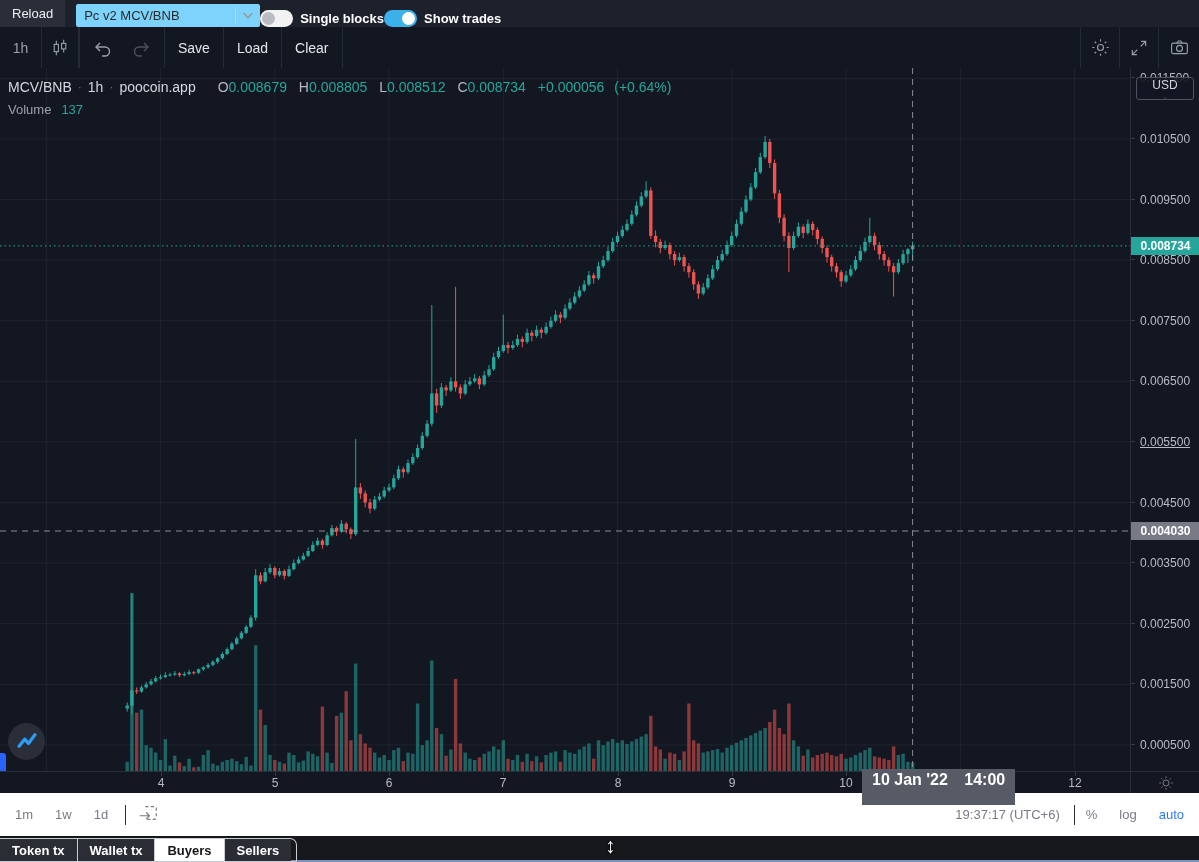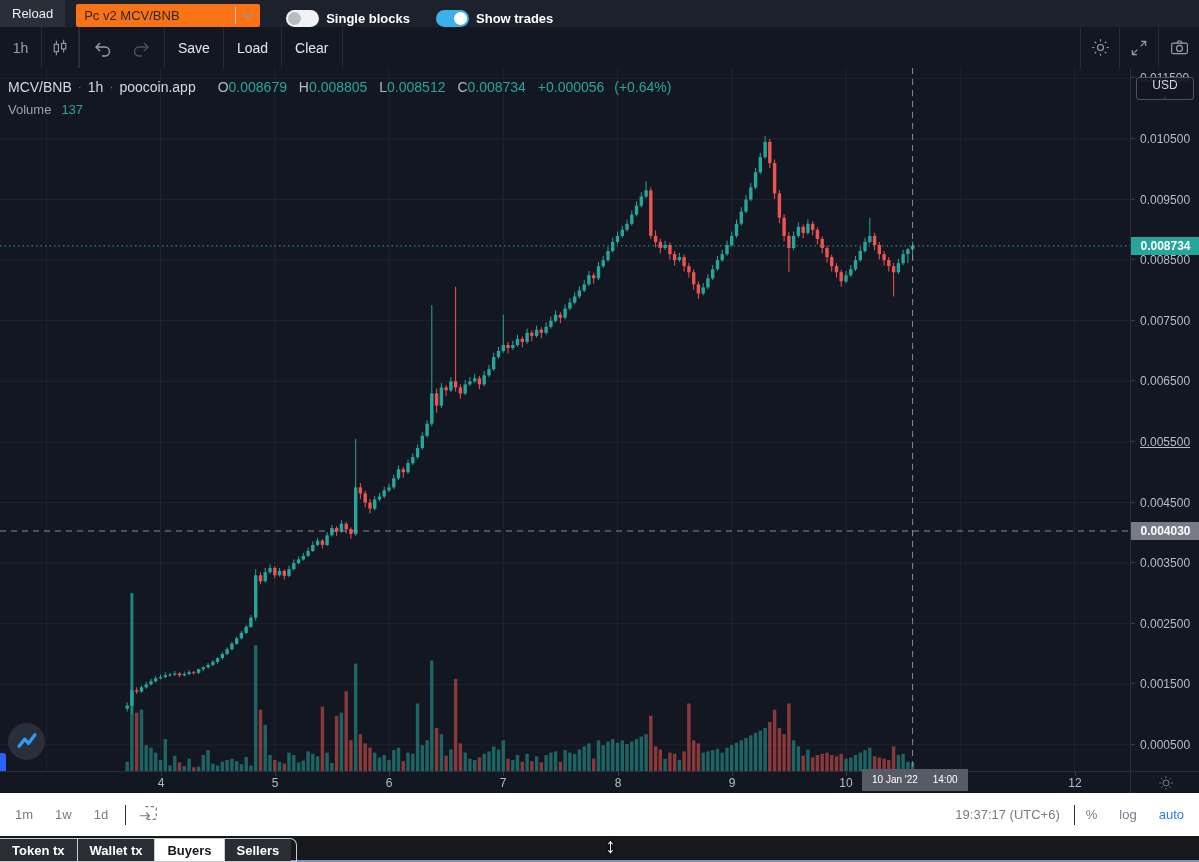--- a/index.html
+++ b/index.html
@@ -4,26 +4,26 @@
 <style>
   html,body{margin:0;padding:0;background:#0b0e15;}
   .screen{position:relative;width:1199px;height:862px;overflow:hidden;background:#131722;
           font-family:"Liberation Sans",sans-serif;-webkit-font-smoothing:antialiased;}
   .abs{position:absolute;}
 
   
   .topbar{left:0;top:0;width:1199px;height:27px;background:#1d212c;display:flex;align-items:flex-end;}
   .reload-btn{height:27px;padding:0 12px;background:#2a2e39;color:#eceef2;font-size:13px;
               display:flex;align-items:center;cursor:pointer;}
-  .pair-select{margin-left:11px;width:184px;height:23px;background:#f97316;border-radius:2px;
+  .pair-select{margin-left:11px;width:184px;height:23px;background:#7dd3fc;border-radius:2px;
                display:flex;align-items:center;color:#2a2a2a;font-size:13px;cursor:pointer;}
   .pair-select .val{flex:1;padding-left:8px;white-space:nowrap;overflow:hidden;}
   .pair-select .chev{width:24px;height:17px;border-left:1px solid #cfcfcf;display:flex;
                      align-items:center;justify-content:center;color:#9a9a9a;}
-  .toggle-wrap{display:flex;align-items:center;margin-left:26px;}
+  .toggle-wrap{display:flex;align-items:center;}
   .toggle{width:33px;height:17px;border-radius:9px;position:relative;cursor:pointer;}
   .toggle.off{background:#f2f2f2;}
   .toggle.on{background:#3cb0e8;}
   .toggle .knob{position:absolute;top:2px;width:13px;height:13px;border-radius:50%;}
   .toggle.off .knob{left:2px;background:#b9bcc2;}
   .toggle.on .knob{right:2px;background:#ffffff;}
   .toggle-label{color:#ffffff;font-size:13px;font-weight:bold;margin-left:7px;}
 
   
   .toolbar{left:0;top:27px;width:1199px;height:41px;background:#131722;display:flex;align-items:stretch;}
@@ -60,22 +60,22 @@
            justify-content:center;gap:5px;cursor:pointer;z-index:5;flex-direction:column;}
   .price-badge{position:absolute;left:0;width:69px;height:18px;line-height:18px;text-align:center;
                font-size:12px;font-weight:bold;color:#ffffff;z-index:4;}
   .price-badge.last{background:#26a69a;}
   .price-badge.cross{background:#787b86;}
 
   
   .time-axis{left:0;top:771px;width:1130px;height:22px;background:#131722;border-top:1px solid #2a2e39;}
   .t-tick{position:absolute;top:4px;height:14px;line-height:14px;color:#b8bcc8;font-size:12px;transform:translateX(-50%);}
   .t-dash{position:absolute;top:0;width:1px;height:4px;background:#363a45;}
-  .time-badge{position:absolute;top:-3px;height:22px;line-height:22px;background:#565b66;color:#ffffff;
-              font-size:10px;font-weight:normal;padding:0 10px;z-index:4;white-space:nowrap;}
+  .time-badge{position:absolute;top:-3px;height:36px;line-height:22px;background:#565b66;color:#ffffff;
+              font-size:16px;font-weight:bold;padding:0 10px;z-index:4;white-space:nowrap;}
   .time-badge .t{margin-left:12px;}
   .axis-corner{left:1130px;top:771px;width:69px;height:22px;background:#131722;
                border-top:1px solid #2a2e39;border-left:1px solid #2a2e39;
                display:flex;align-items:center;justify-content:center;}
 
   
   .bottom-bar{left:0;top:793px;width:1199px;height:43px;background:#ffffff;display:flex;align-items:center;}
   .bb-item{color:#787b86;font-size:13px;padding:0 11px;cursor:pointer;}
   .bb-item.blue{color:#2e7bf6;}
   .bb-sep{width:1px;height:20px;background:#2a2e39;}

